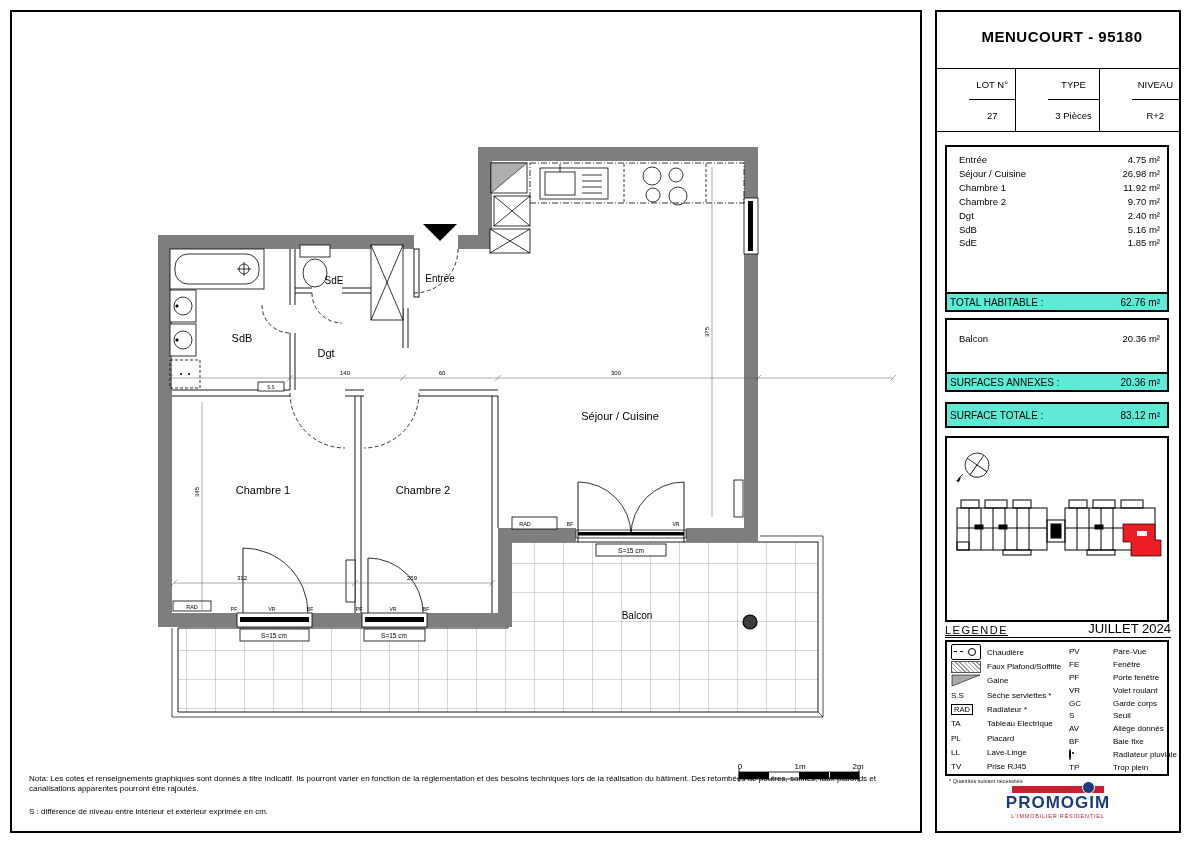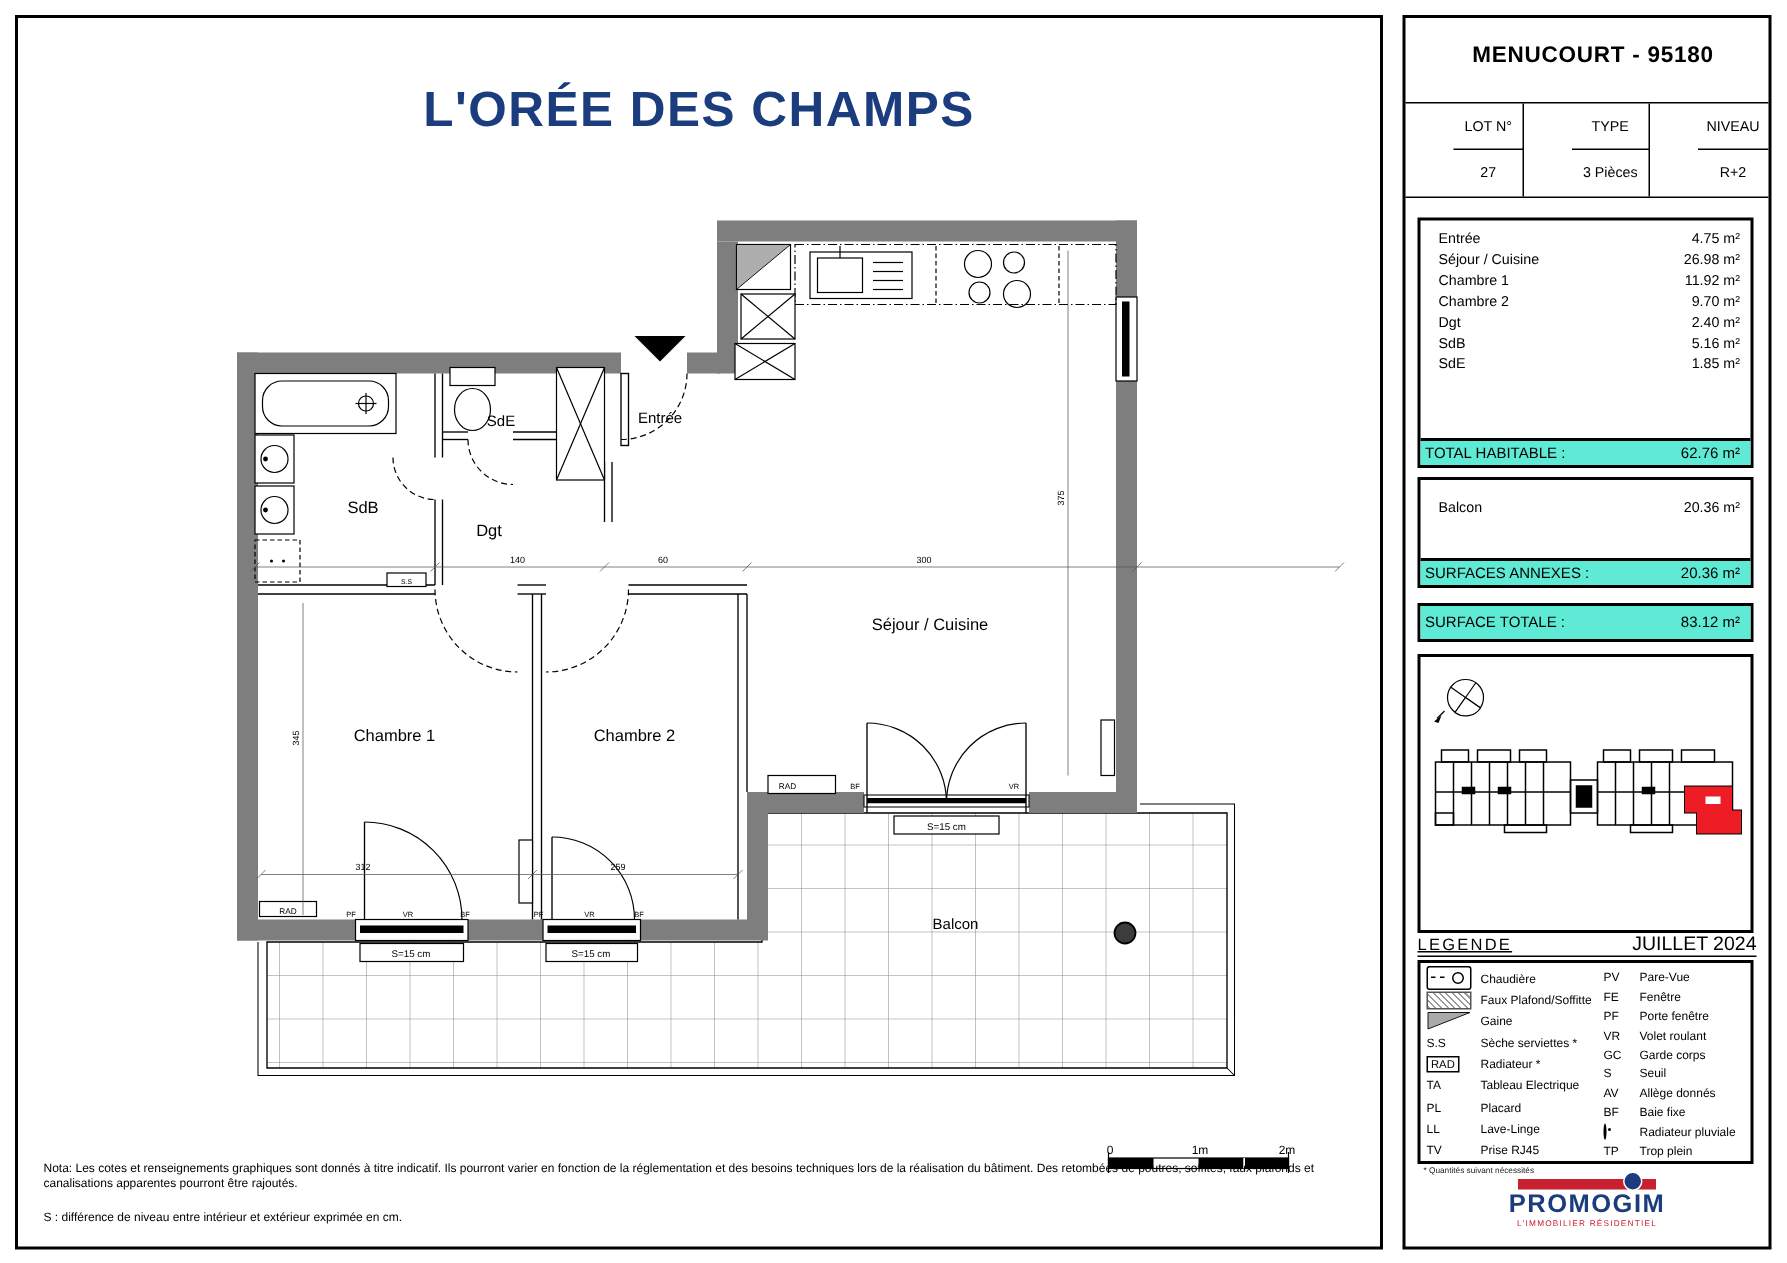--- a/index.html
+++ b/index.html
@@ -36,21 +36,21 @@
   #legend-title{font-size:11px;letter-spacing:1.5px;text-decoration:underline;}
   #legend-date{font-size:13px;}
   #legend-box{top:628px;height:136px;display:flex;padding:3px 0 0 4px;}
   .lcol{display:flex;flex-direction:column;}
   .lcol.left{width:118px;}
   .lcol.right{width:98px;}
   .lrow{display:flex;align-items:center;height:14.4px;font-size:8px;white-space:nowrap;}
   .lcol.right .lrow{height:13px;}
   .licon{width:36px;display:flex;align-items:center;flex-shrink:0;}
   .lcode{width:36px;font-size:8px;flex-shrink:0;}
-  .lcol.right .lcode{width:24px;}
+  .lcol.right .lcode{width:44px;}
   .ic-chaud{width:28px;height:14px;border:1px solid #000;border-radius:2px;position:relative;background:#fff;}
   .ic-chaud::before{content:"";position:absolute;right:4px;top:3px;width:6px;height:6px;border:1px solid #000;border-radius:50%;}
   .ic-chaud::after{content:"";position:absolute;left:2px;top:6px;width:9px;border-top:1px dashed #000;}
   .ic-fp{width:28px;height:10px;border:1px solid #555;background:repeating-linear-gradient(45deg,#9a9a9a 0 1px,#fff 1px 3px);}
   .code-box{display:inline-block;border:1px solid #000;padding:0 2px;font-size:7.5px;line-height:9px;}
   .ic-evac{width:8px;height:8px;border:1.5px solid #000;border-radius:50%;position:relative;box-sizing:border-box;}
   .ic-evac::before{content:"";position:absolute;left:1.5px;top:1.5px;width:2px;height:2px;background:#000;border-radius:50%;}
   #legend-footnote{position:absolute;top:766px;left:12px;font-size:5.5px;color:#222;}
   #logo{position:absolute;top:774px;left:0;right:0;display:flex;flex-direction:column;align-items:center;}
   #logo-bar{width:92px;height:7px;background:#c8202f;position:relative;}
@@ -295,21 +295,20 @@
       <rect x="727" y="760" width="120" height="7" fill="#fff" stroke="#000" stroke-width="0.8"></rect>
       <rect x="727" y="760" width="30" height="7" fill="#000"></rect>
       <rect x="787" y="760" width="30" height="7" fill="#000"></rect>
       <rect x="818" y="760" width="29" height="7" fill="#000"></rect>
       <line x1="817.5" y1="760" x2="817.5" y2="767" stroke="#fff" stroke-width="1"></line>
       <line x1="727" y1="756" x2="727" y2="770" stroke="#000" stroke-width="0.8"></line>
       <line x1="847" y1="756" x2="847" y2="770" stroke="#000" stroke-width="0.8"></line>
     </g>
   </svg>
 
-  <div id="plan-title">L'ORÉE DES CHAMPS</div>
 
   <div id="nota">
     <p>Nota: Les cotes et renseignements graphiques sont donnés à titre indicatif. Ils pourront varier en fonction de la réglementation et des besoins techniques lors de la réalisation du bâtiment. Des retombées de poutres, soffites, faux plafonds et canalisations apparentes pourront être rajoutés.</p>
     <p>S : différence de niveau entre intérieur et extérieur exprimée en cm.</p>
   </div>
 </div>
 
 <div id="info-panel">
 
   <div id="city-title">MENUCOURT - 95180</div>

